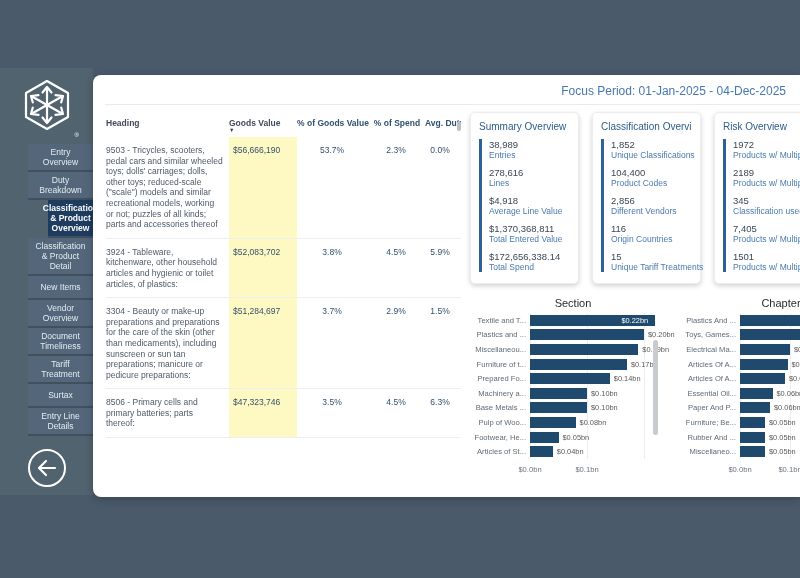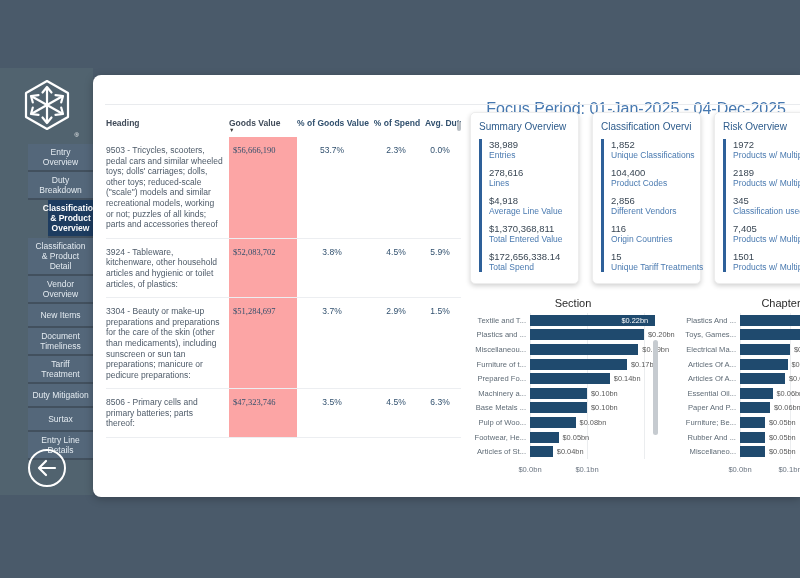--- a/index.html
+++ b/index.html
@@ -14,33 +14,33 @@
   .nav-item { background:#54677a; border-bottom:2px solid #42505e; color:#e4ebf1; font-size:8.5px;
               display:flex; align-items:center; justify-content:center; text-align:center;
               min-height:24px; padding:3px 4px; line-height:10px; cursor:pointer; }
   .nav-item.active { background:#1d3c60; font-weight:bold; color:#ffffff;margin-left:20px; }
   .back-btn { position:absolute; left:50%; transform:translateX(-50%); bottom:8px; width:38px; height:38px;
               border:2.5px solid #fff; border-radius:50%; display:flex; align-items:center; justify-content:center; cursor:pointer; }
 
   
   .content { position:absolute; left:93px; top:75px; width:707px; height:422px; background:#ffffff;
              border-radius:8px 0 0 8px; overflow:hidden; box-shadow:0 2px 8px rgba(0,0,0,.25); }
-  .focus-period { position:absolute; top:25px; right:14px; font-size:16px; color:#4678b0; }
+  .focus-period { position:absolute; top:9px; right:14px; font-size:12px; color:#4678b0; }
   .top-divider { position:absolute; top:29px; left:12px; right:0; height:1px; background:#e9ebee; }
 
   
   .tbl { position:absolute; left:13px; top:40px; width:355px; font-size:8.5px; }
   .t-grid { display:grid; grid-template-columns:123px 68px 76px 52px 36px; }
   .t-head { color:#404b59; font-weight:bold; padding-bottom:2px; }
   .t-head > div { padding:3px 4px 2px 0; white-space:nowrap; overflow:hidden; }
   .sort-caret { display:block; font-size:5.5px; color:#3a3a3a; line-height:5px; }
   .t-row { border-bottom:1px solid #eceef1; color:#4d5a68; cursor:pointer; }
   .t-row > div { padding:8px 6px 8px 0; line-height:10.6px; }
   .cell-heading { color:#4d5a68; }
-  .cell-gv { background:#fca5a5; color:#34506c; padding-left:4px !important;font-family:Liberation Serif, serif; }
+  .cell-gv { background:#fef9c3; color:#34506c; padding-left:4px !important; }
   .cell-pct { text-align:center; color:#31506e; }
   .tbl-scroll-dot { position:absolute; left:364px; top:46px; width:4px; height:10px; border-radius:2px; background:#b9bfc5; }
 
   
   .cards { position:absolute; left:377px; top:37px; display:flex; gap:13px; }
   .card { background:#fff; border:1px solid #ededed; border-radius:5px; box-shadow:0 2px 5px rgba(0,0,0,.18);
           width:109px; height:172px; padding:8px 8px; flex:none; }
   .card-title { color:#2e5c8c; font-size:10px; margin-bottom:7px; white-space:nowrap; overflow:hidden; }
   .kpi-list { border-left:3px solid #2e6099; padding-left:7px; }
   .kpi { margin-bottom:7px; }
@@ -81,25 +81,24 @@
       <line x1="28" y1="29" x2="13" y2="37.5"></line>
         <polyline points="13.8,31.5 12,38 19.5,38.8"></polyline>
     </svg>
     <span class="logo-r">®</span>
   </div>
   <div class="nav">
       <div class="nav-item">Entry Overview</div>
       <div class="nav-item">Duty Breakdown</div>
       <div class="nav-item active">Classification &amp; Product Overview</div>
       <div class="nav-item">Classification &amp; Product Detail</div>
+      <div class="nav-item">New Items</div>
       <div class="nav-item">Vendor Overview</div>
-      <div class="nav-item">New Items</div>
       <div class="nav-item">Document Timeliness</div>
       <div class="nav-item">Tariff Treatment</div>
-      <div class="nav-item">Duty Mitigation</div>
       <div class="nav-item">Surtax</div>
       <div class="nav-item">Entry Line Details</div>
     </div>
   <div class="back-btn">
     <svg width="22" height="22" viewBox="0 0 22 22" fill="none" stroke="#ffffff" stroke-width="2.2" stroke-linecap="round" stroke-linejoin="round">
       <line x1="19" y1="11" x2="4" y2="11"></line>
       <polyline points="10,4 3,11 10,18"></polyline>
     </svg>
   </div>
 </div>

